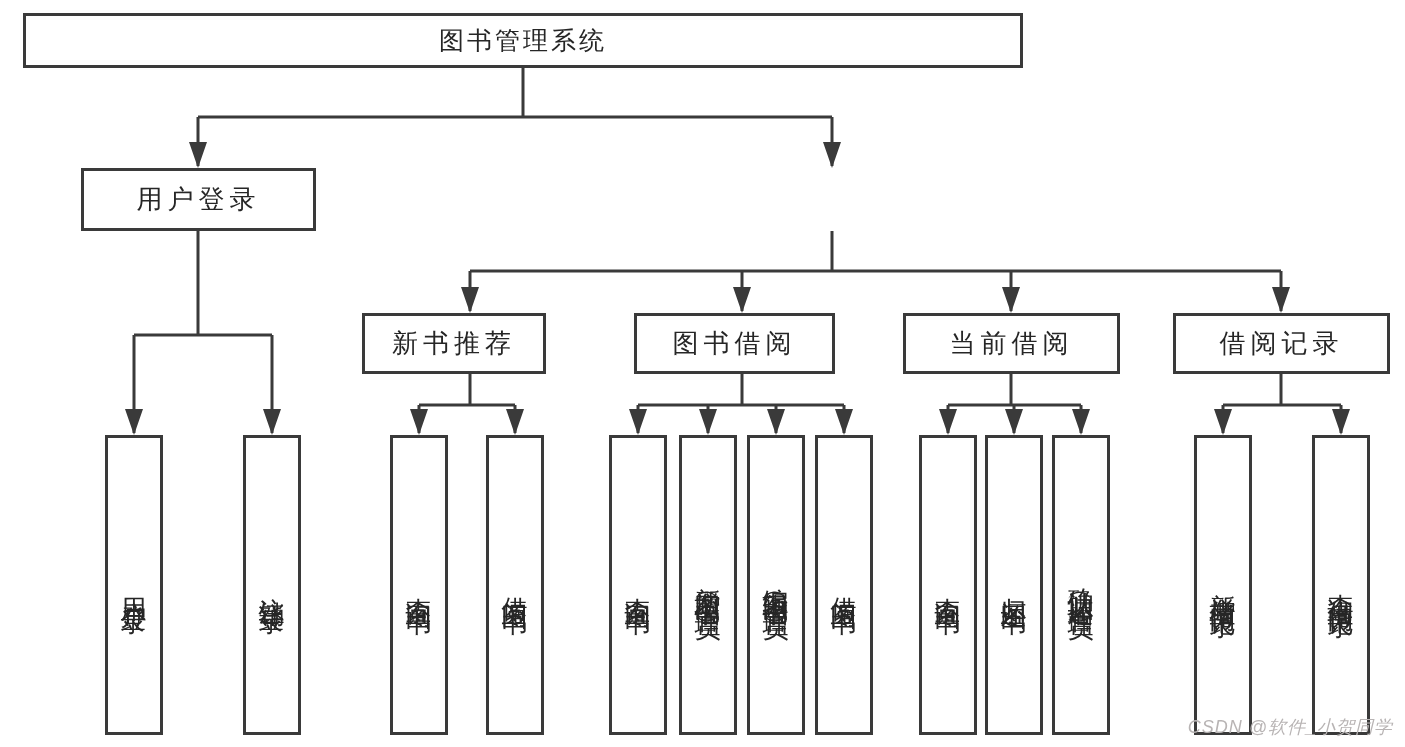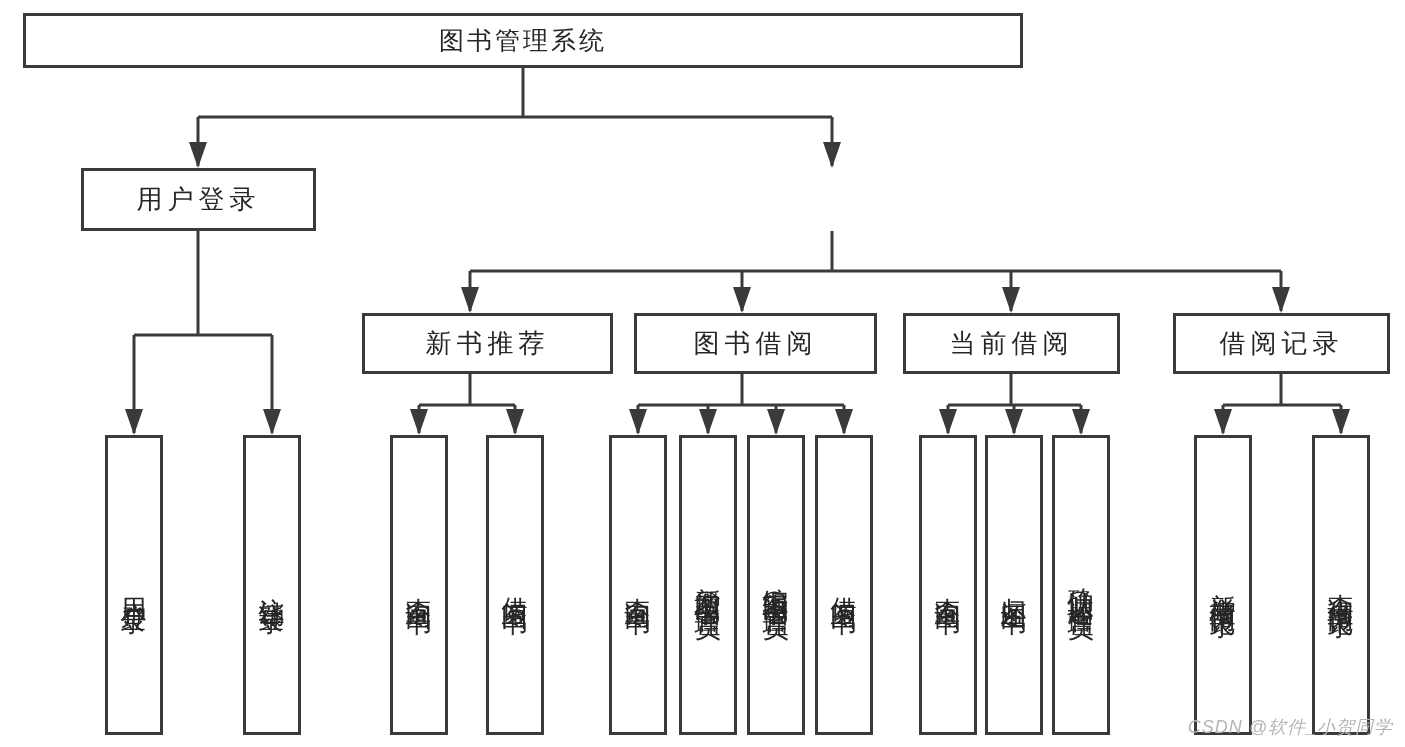--- a/index.html
+++ b/index.html
@@ -88,22 +88,22 @@
              M1005 409 L1023 409 L1014 435 Z
              M1072 409 L1090 409 L1081 435 Z
              M1214 409 L1232 409 L1223 435 Z
              M1332 409 L1350 409 L1341 435 Z"></path>
   </svg>
 
   <div class="node root" style="left:23px;top:13px;width:1000px;height:55px;">图书管理系统</div>
 
   <div class="node branch" style="left:81px;top:168px;width:235px;height:63px;">用户登录</div>
 
-  <div class="node branch" style="left:362px;top:313px;width:251px;height:61px;">新书推荐</div>
-  <div class="node branch" style="left:634px;top:313px;width:243px;height:61px;">图书借阅</div>
+  <div class="node branch" style="left:362px;top:313px;width:184px;height:61px;">新书推荐</div>
+  <div class="node branch" style="left:634px;top:313px;width:201px;height:61px;">图书借阅</div>
   <div class="node branch" style="left:1173px;top:313px;width:217px;height:61px;">借阅记录</div>
   <div class="node branch" style="left:903px;top:313px;width:217px;height:61px;">当前借阅</div>
 
   <div class="node leaf" style="left:105px;top:435px;width:58px;height:300px;">用户登录</div>
   <div class="node leaf" style="left:243px;top:435px;width:58px;height:300px;">注销登录</div>
 
   <div class="node leaf" style="left:390px;top:435px;width:58px;height:300px;">查询图书</div>
   <div class="node leaf" style="left:486px;top:435px;width:58px;height:300px;">借阅图书</div>
 
   <div class="node leaf" style="left:609px;top:435px;width:58px;height:300px;">查询图书</div>

